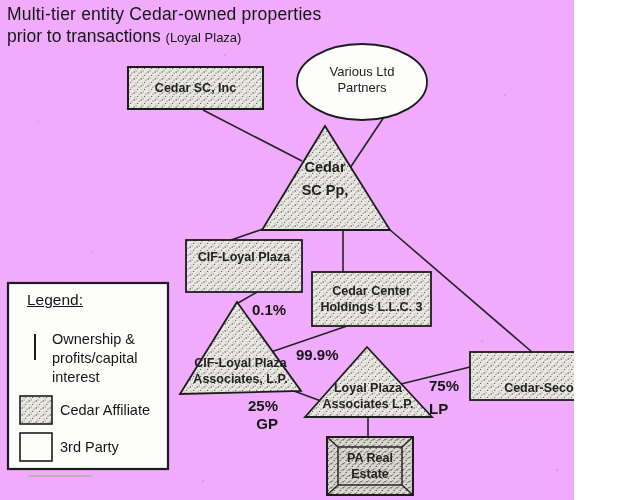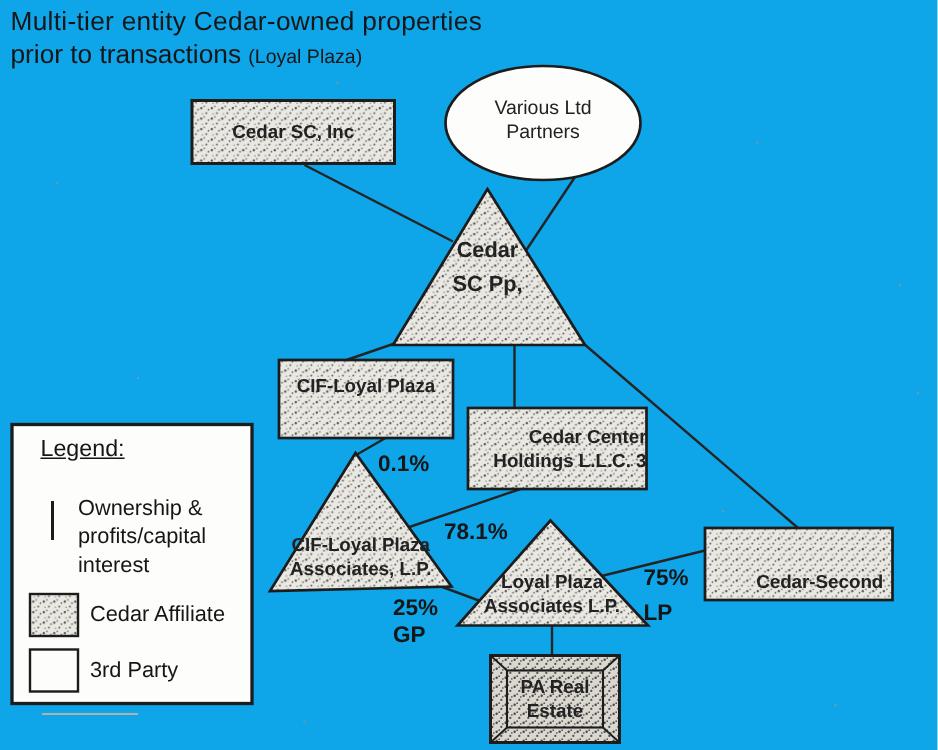--- a/index.html
+++ b/index.html
@@ -1,18 +1,18 @@
 <!DOCTYPE html>
 <html><head>
 <meta charset="utf-8">
 <style>
   html,body{margin:0;padding:0;background:#ffffff;}
   #stage{
-    position:relative;width:625px;height:500px;overflow:hidden;
-    background:#0ea5e9;
+    position:relative;width:574px;height:500px;overflow:hidden;
+    background:#f0abfc;
     font-family:"Liberation Sans","DejaVu Sans",sans-serif;
     color:#1b1b1b;
   }
   #shapes{position:absolute;left:0;top:0;width:625px;height:500px;}
   .lbl{position:absolute;z-index:2;color:#161616;}
   .center{text-align:center;}
   .title-l1{left:7px;top:4px;font-size:17.5px;letter-spacing:.2px;}
   .title-l2{left:7px;top:26px;font-size:17.5px;}
   .title-sub{font-size:13px;}
   .node-text{font-size:12.5px;line-height:16px;font-weight:bold;color:#222;}
@@ -113,21 +113,21 @@
 
   <div class="lbl node-text-big center" style="left:265px;top:156px;width:120px;">
     <div>Cedar</div>
     <div>SC Pp,</div>
   </div>
 
   <div class="lbl node-text center" style="left:186px;top:249px;width:116px;">
     <div>CIF-Loyal Plaza</div>
   </div>
 
-  <div class="lbl node-text center" style="left:312px;top:283px;width:119px;text-align:right;">
+  <div class="lbl node-text center" style="left:312px;top:283px;width:119px;">
     <div>Cedar Center</div>
     <div>Holdings L.L.C. 3</div>
   </div>
 
   <div class="lbl node-text center" style="left:180px;top:355px;width:121px;">
     <div>CIF-Loyal Plaza</div>
     <div>Associates, L.P.</div>
   </div>
 
   <div class="lbl node-text center" style="left:307px;top:380px;width:122px;">
@@ -138,22 +138,22 @@
   <div class="lbl node-text center" style="left:484px;top:360px;width:125px;margin-top:20px;">
     <div>Cedar-Second</div>
   </div>
 
   <div class="lbl node-text center" style="left:338px;top:450px;width:64px;">
     <div>PA Real</div>
     <div>Estate</div>
   </div>
 
   <div class="lbl pct" style="left:252px;top:301px;">0.1%</div>
-  <div class="lbl pct" style="left:296px;top:346px;">78.1%</div>
-  <div class="lbl pct" style="left:262px;top:397px;">
+  <div class="lbl pct" style="left:296px;top:346px;">99.9%</div>
+  <div class="lbl pct" style="left:248px;top:397px;text-align:right;">
     <div>25%</div>
     <div>GP</div>
   </div>
   <div class="lbl pct" style="left:429px;top:374px;line-height:23px;">
     <div>75%</div>
     <div>LP</div>
   </div>
 
   <div class="lbl legend-head">Legend:</div>
   <div class="ownership-symbol"></div>

